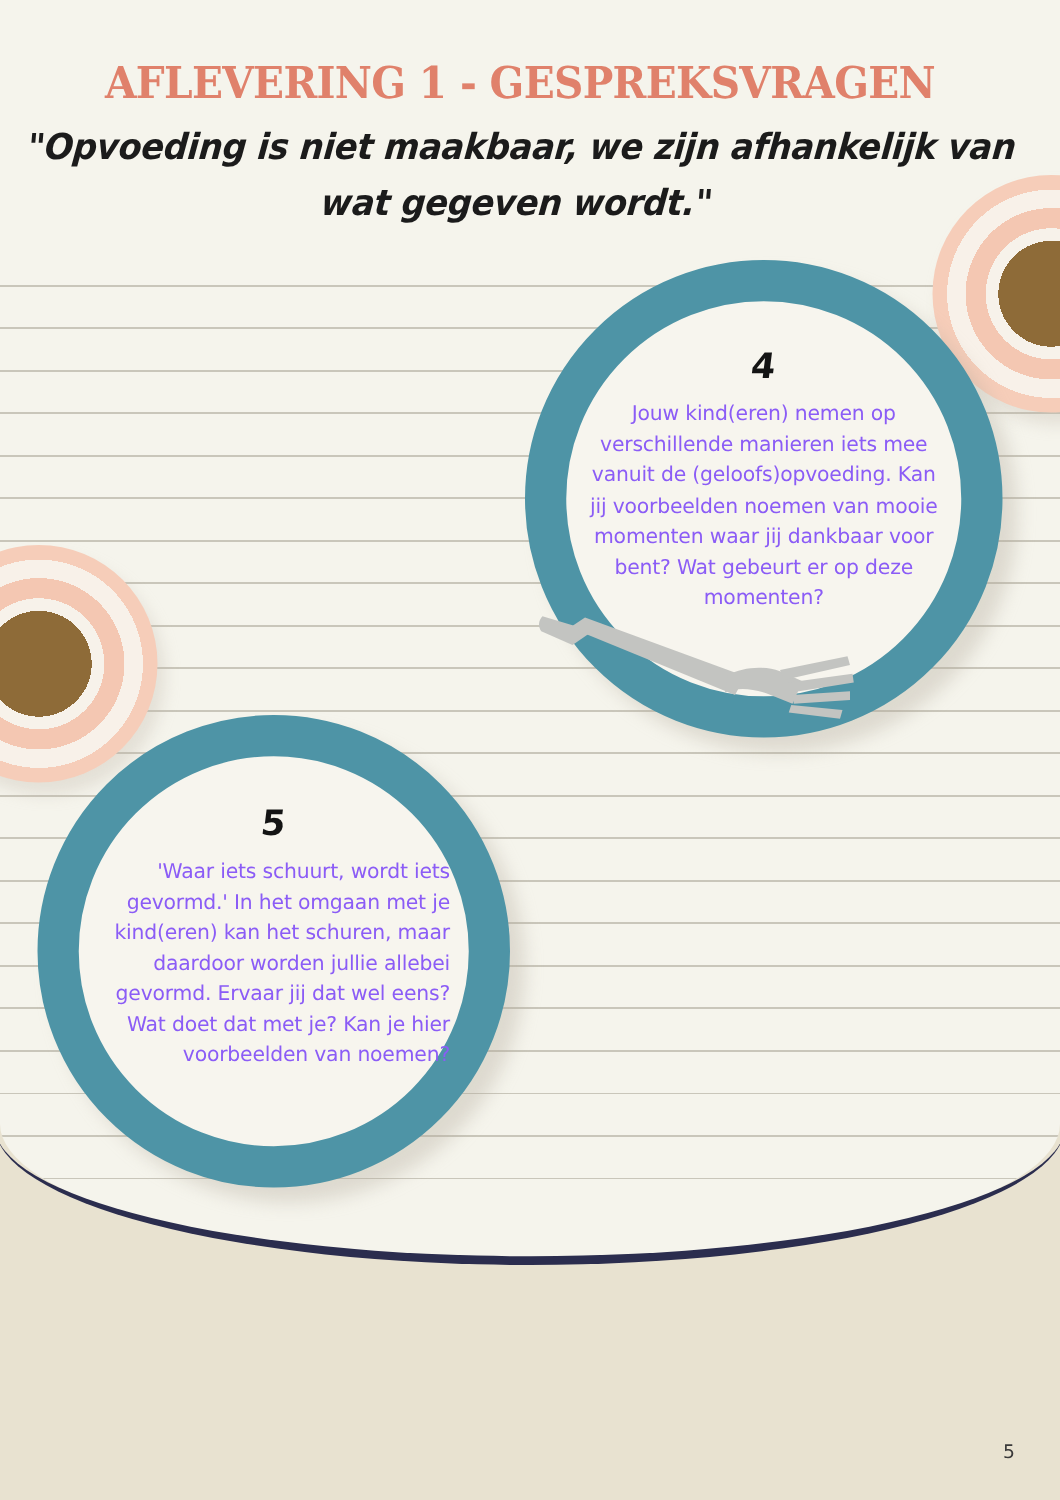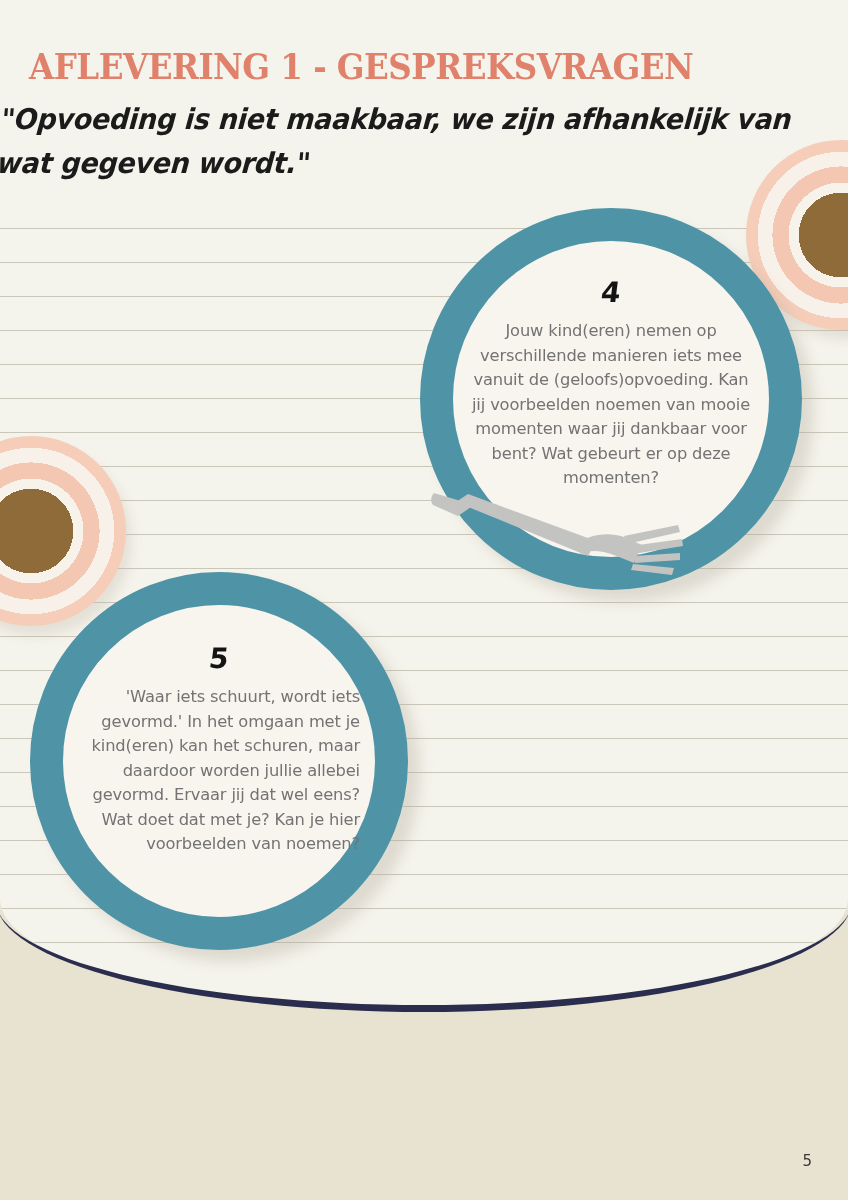--- a/index.html
+++ b/index.html
@@ -67,20 +67,21 @@
     );
     pointer-events: none;
   }
 
   
   .header {
     position: absolute;
     left: 0;
     top: 0;
     width: 832px;
+    text-align: center;
   }
   .doc-title {
     margin: 0;
     padding-top: 46px;
     font-family: "DejaVu Serif", serif;
     font-weight: 700;
     font-size: 35px;
     letter-spacing: -0.6px;
     color: #E0816B;
     transform: scaleX(0.93);
@@ -167,21 +168,21 @@
     font-size: 28px;
     line-height: 1;
     color: #141414;
     transform: skewX(-7deg);
     margin-bottom: 12px;
   }
   .q-text {
     font-family: "DejaVu Sans", sans-serif;
     font-size: 16.3px;
     line-height: 24.5px;
-    color: #737373;
+    color: #8b5cf6;
     letter-spacing: -0.15px;
   }
   .plate-4 .q-text { width: 288px; }
   .plate-5 .q-text { width: 282px; text-align: right; }
 
   
   .fork {
     position: absolute;
     left: 428px;
     top: 484px;

